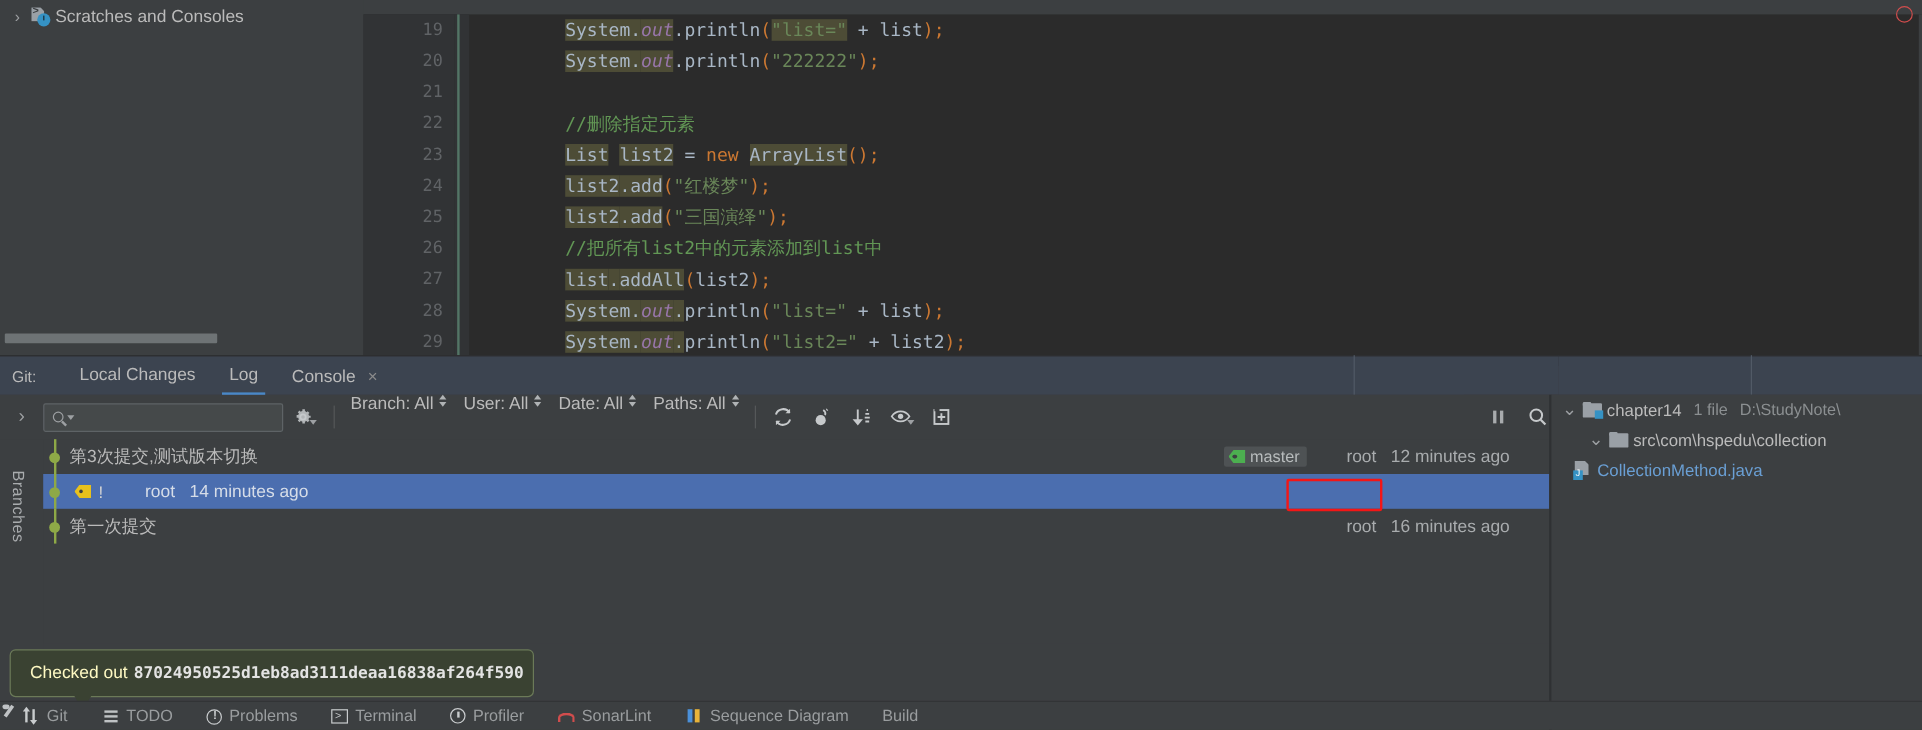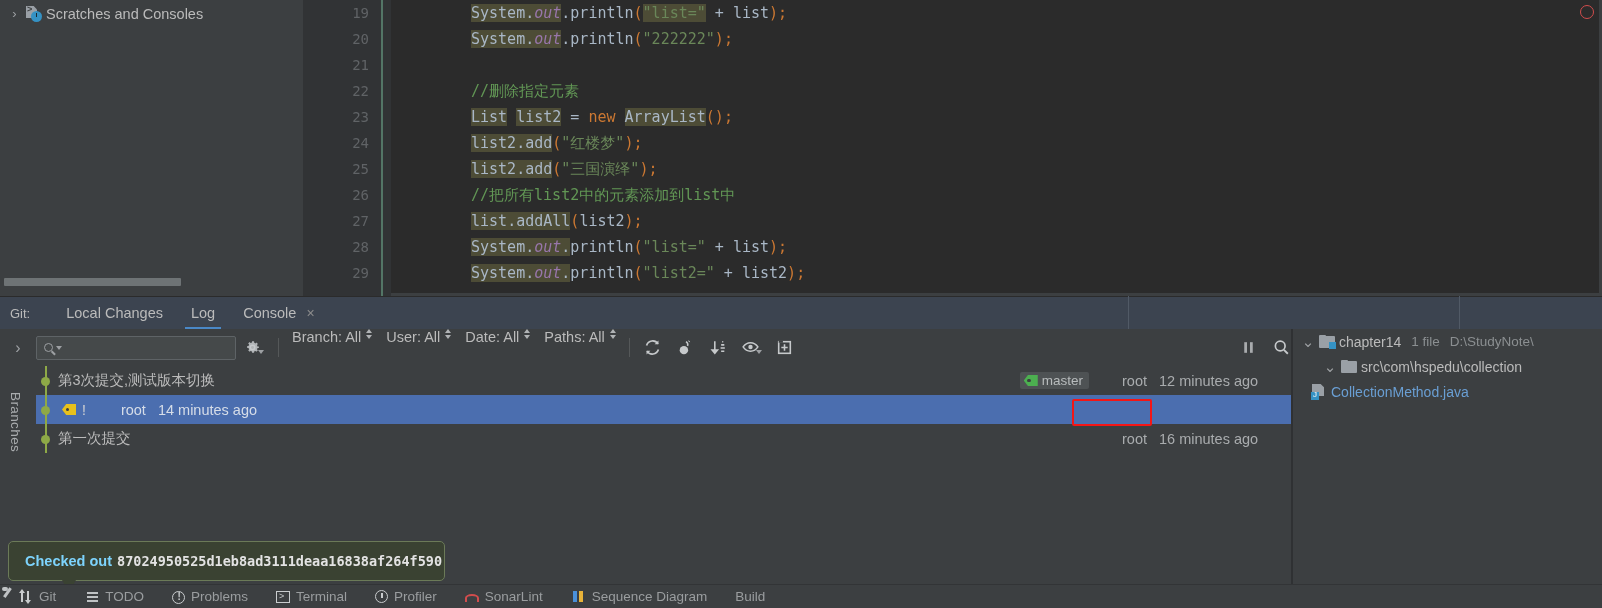--- a/index.html
+++ b/index.html
@@ -48,21 +48,21 @@
   .hsb-track {
     position: absolute; left: 4px; bottom: 10px; width: 296px; height: 8px;
   }
   .hsb-thumb {
     position: absolute; left: 0; top: 0; width: 177px; height: 8px;
     background: #6e7375; border-radius: 1px;
   }
 
   
   .editor {
-    position: absolute; left: 303px; top: 0; width: 1299px; height: 293px;
+    position: absolute; left: 303px; top: 12px; width: 1299px; height: 293px;
     background: #2b2b2b;
   }
   .gutter {
     position: absolute; left: 0; top: 0; width: 76px; height: 296px;
     background: #313335;
   }
   .gutter .ln {
     position: absolute; right: 10px; width: 40px; text-align: right;
     font-family: "DejaVu Sans Mono", monospace; font-size: 14px; color: #606366;
   }
@@ -299,21 +299,21 @@
   .dname { font-size: 14px; color: #bbbbbb; }
   .dname.file { color: #6a9fd4; }
   .dmeta { font-size: 13.5px; color: #8b8f91; margin-left: 6px; }
 
   
   .balloon {
     position: absolute; left: 8px; top: 541px; width: 437px; height: 40px;
     background: #3a4232; border: 1px solid #6b7a58; border-radius: 5px;
     display: flex; align-items: center; padding-left: 16px;
   }
-  .balloon-text { font-size: 14.5px; color: #7dd3fc; white-space: nowrap; font-weight: bold; }
+  .balloon-text { font-size: 14.5px; color: #fef9c3; white-space: nowrap; }
   .balloon-hash {
     font-family: "DejaVu Sans Mono", monospace; font-weight: bold;
     font-size: 13.5px; color: #e3e3e3; margin-left: 5px;
   }
   .balloon-tail {
     position: absolute; left: 62px; top: 580px; width: 0; height: 0;
     border-left: 7px solid transparent; border-right: 7px solid transparent;
     border-top: 12px solid #3a4232;
   }
   .balloon-tail-b {

